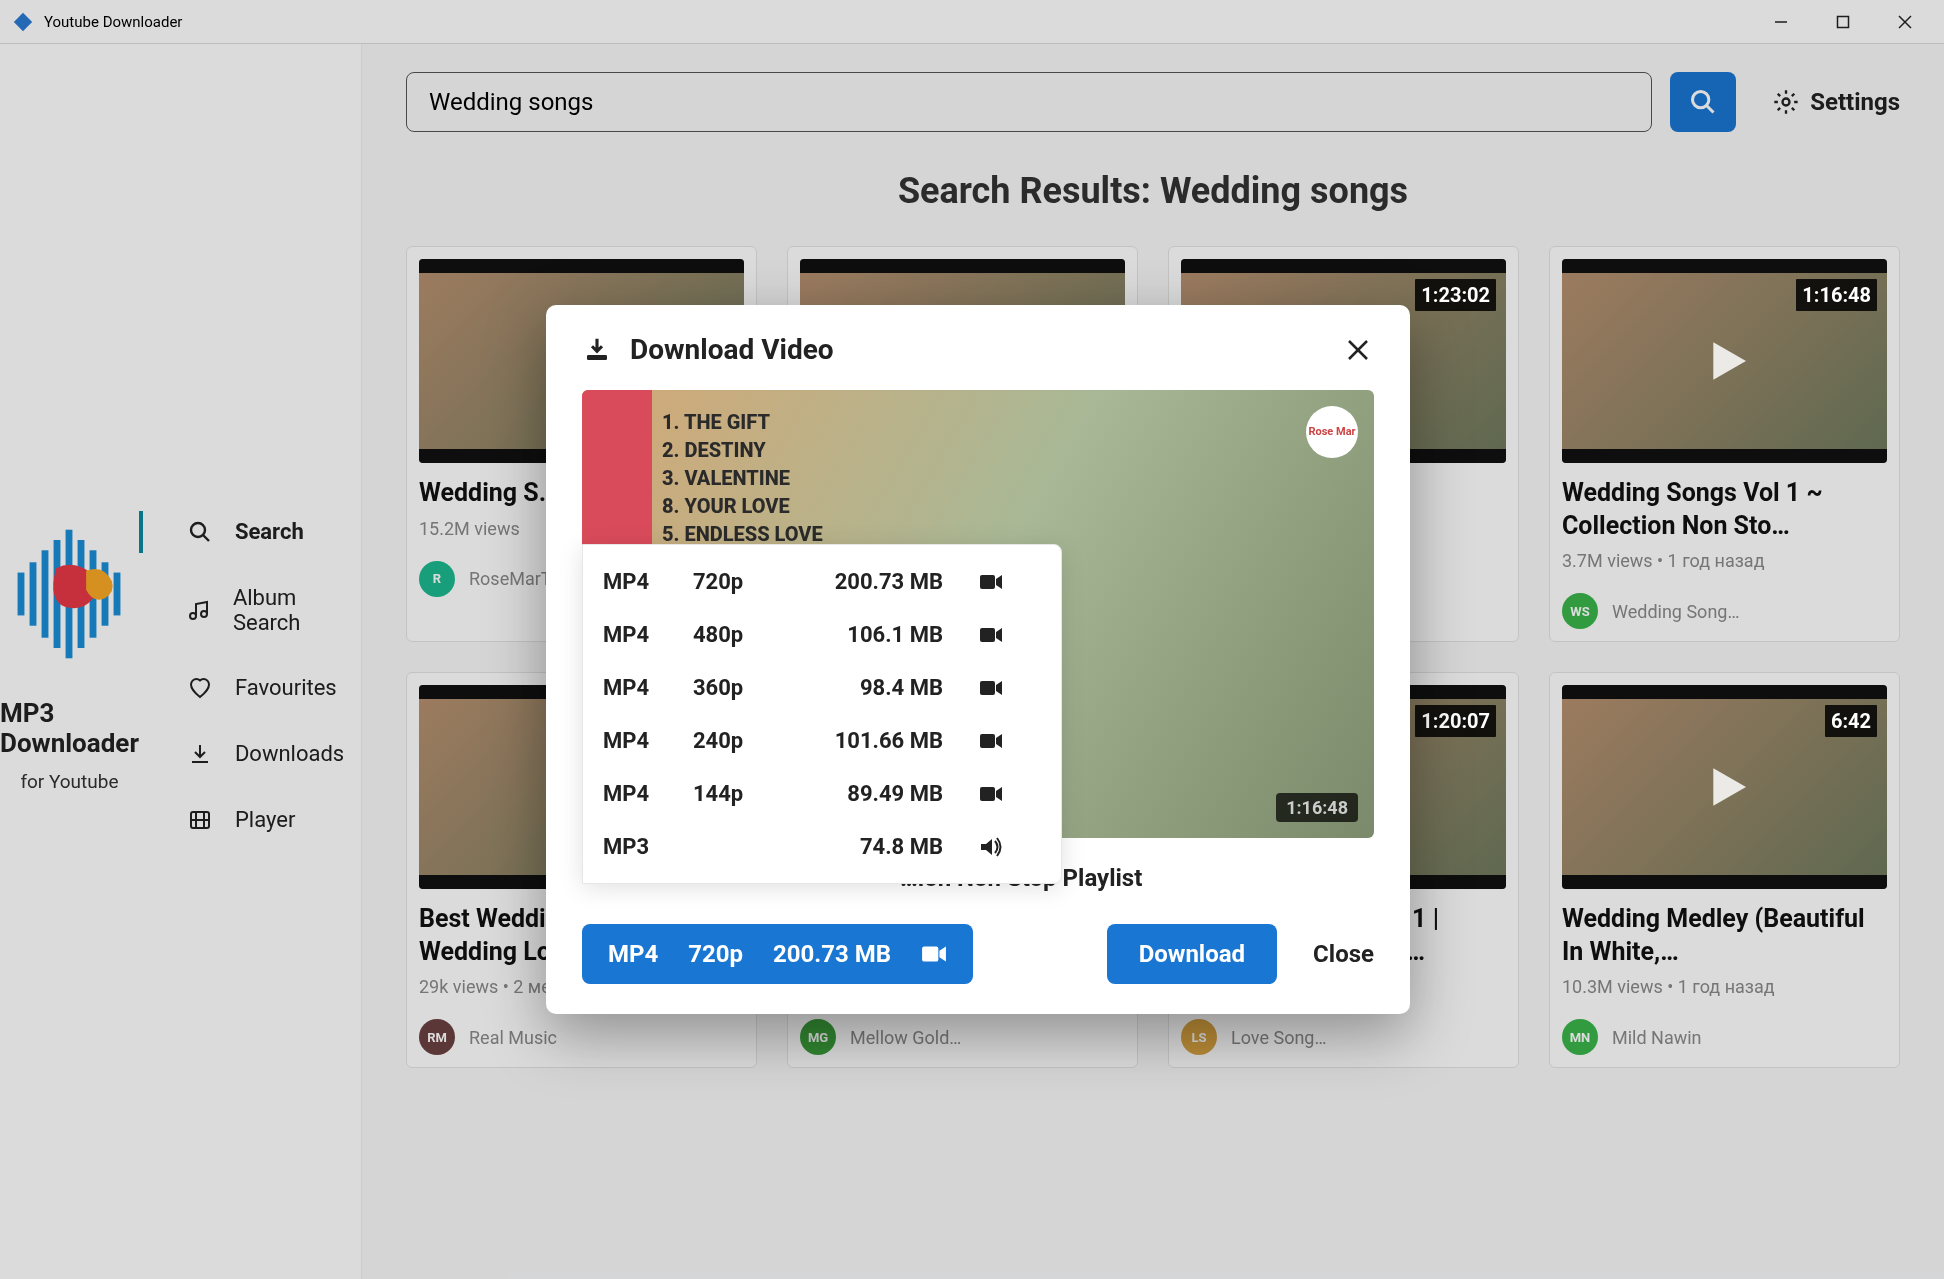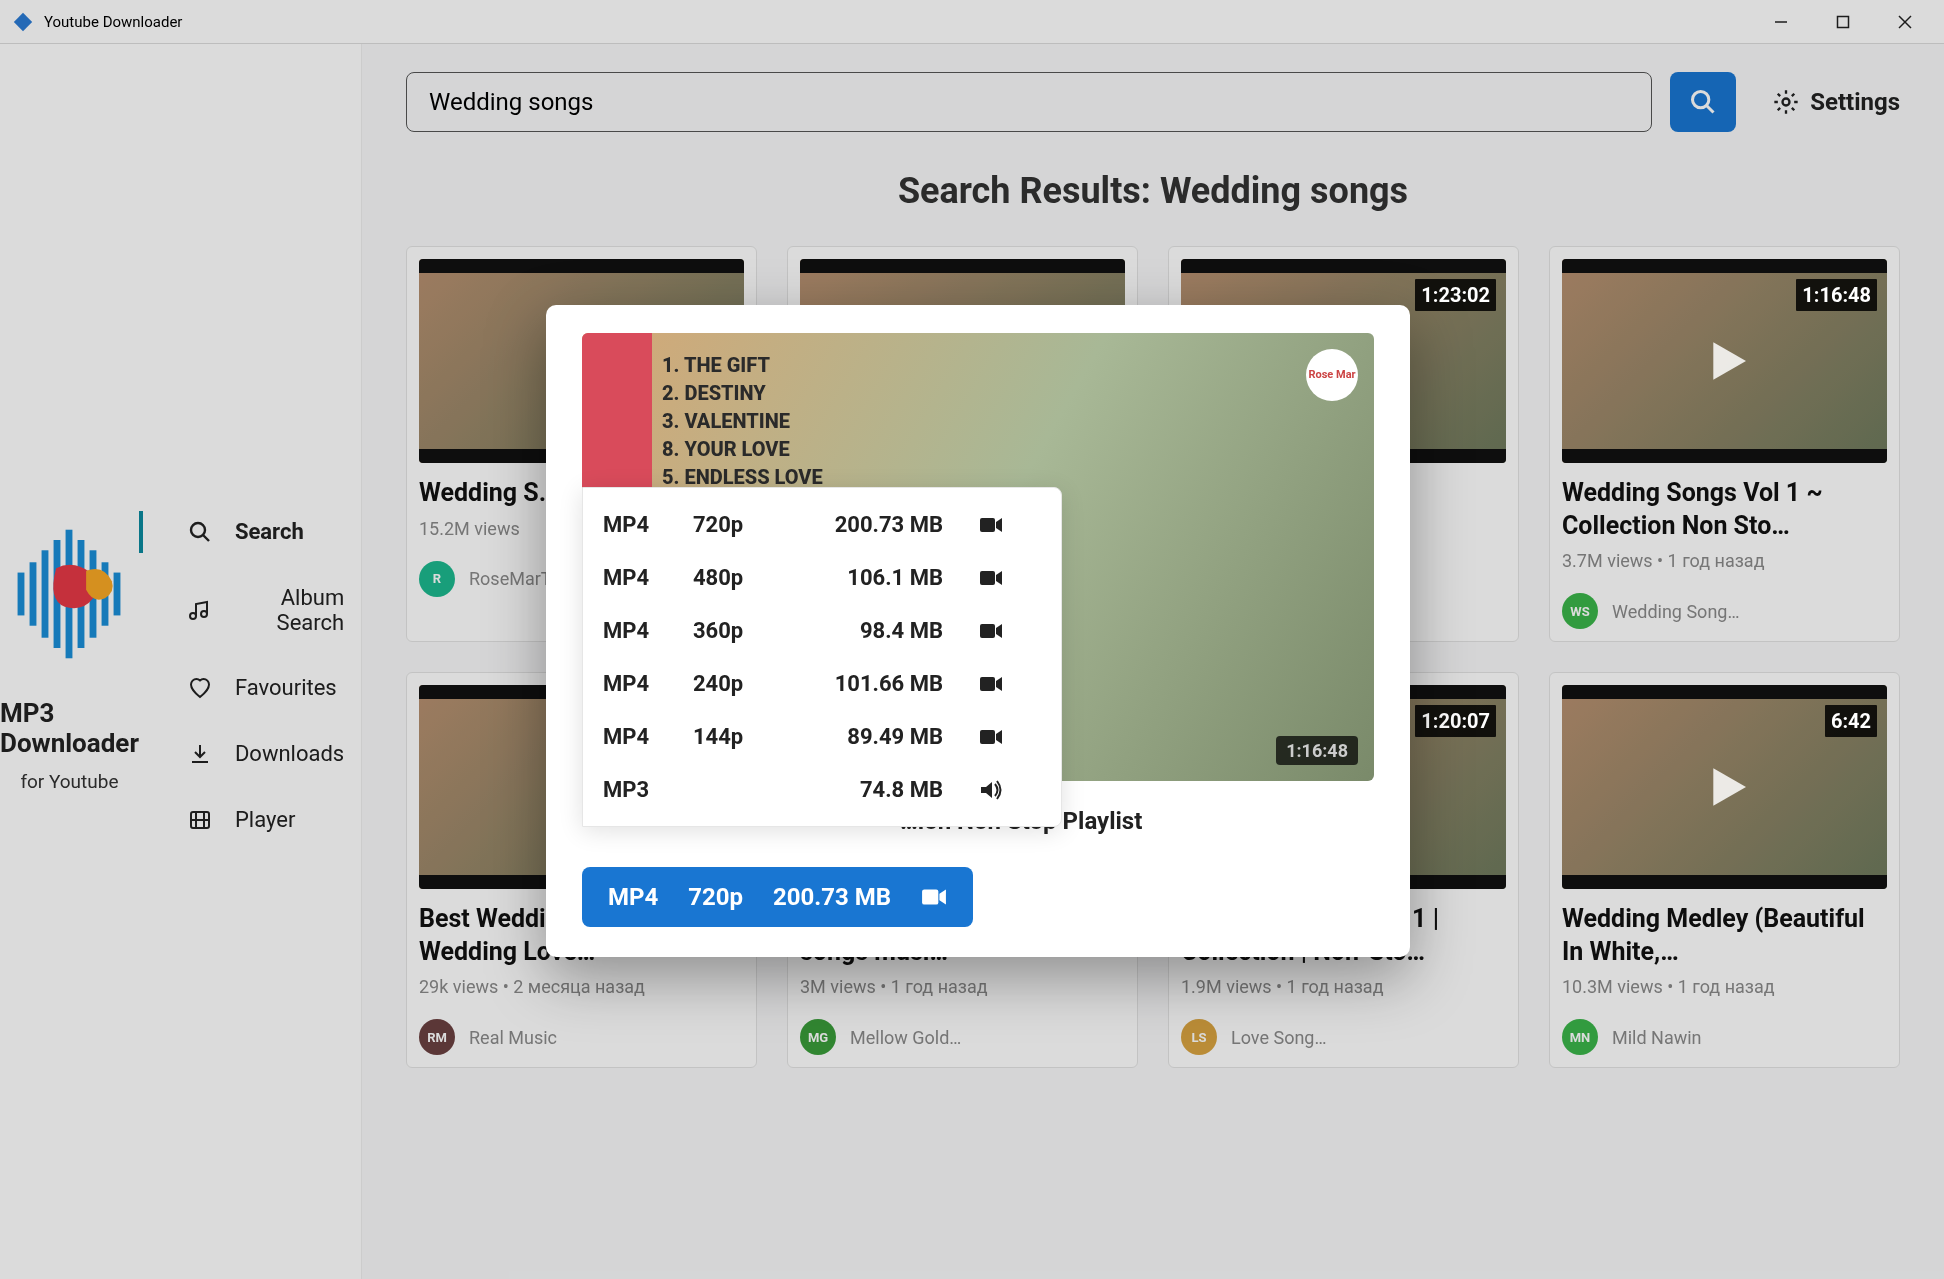--- a/index.html
+++ b/index.html
@@ -15,21 +15,21 @@
 
 
 .app { display: flex; height: calc(100% - 44px); }
 .sidebar { width: 362px; background: #fff; border-right: 1px solid #eee; display: flex; flex-direction: row; align-items: center; padding-top: 28px; }
 .logo-area { display: flex; flex-direction: column; align-items: center; margin-bottom: 54px; }
 .logo-img { width: 120px; height: 180px; margin-bottom: 14px; display:flex; align-items:center; justify-content:center; }
 .logo-title { font-size: 26px; font-weight: 700; color: #222; }
 .logo-sub { font-size: 19px; color: #333; margin-top: 12px; }
 
 .nav { width: 100%; }
-.nav-item { display: flex; align-items: center; gap: 22px; padding: 20px 48px; font-size: 22px; color: #222; cursor: pointer; position: relative; text-align: right; }
+.nav-item { display: flex; align-items: center; gap: 22px; padding: 20px 48px; font-size: 22px; color: #222; cursor: pointer; position: relative; }
 .nav-item.active { font-weight: 700; }
 .nav-item.active::before { content:""; position:absolute; left:0; top:12px; bottom:12px; width:4px; background:#0b8a9f; }
 .nav-icon { width: 26px; height: 26px; display:flex; align-items:center; justify-content:center; }
 
 .content { flex: 1; background: #f8f9fa; padding: 28px 44px; overflow: auto; position: relative; }
 .topbar { display: flex; align-items: center; gap: 18px; margin-bottom: 38px; }
 .search-input { flex: 1; height: 60px; border: 1.5px solid #555; border-radius: 8px; padding: 4px 22px; font-size: 24px; background: transparent; }
 .search-btn { width: 66px; height: 60px; background: #1976d2; border-radius: 8px; display:flex; align-items:center; justify-content:center; cursor:pointer; }
 .settings-link { display:flex; align-items:center; gap:10px; font-size:24px; font-weight:700; color:#222; margin-left: 18px; cursor:pointer; }
 
@@ -324,20 +324,37 @@
     </div>
         </div>
       </div>
   </main>
 
   <div class="dim" style="position:absolute; top:0; left:0; right:0; bottom:0;"></div>
 
 </div>
 
 <div class="modal">
+  <div class="modal-header">
+    <div class="modal-title-wrap">
+      <span>
+          <svg width="30" height="30" viewBox="0 0 24 24" fill="#222">
+            <path d="M12 3 L12 13 M8 9 L12 13 L16 9" stroke="#222" stroke-width="2.5" fill="none"></path>
+            <rect x="4" y="16" width="16" height="4" rx="1"></rect>
+          </svg>
+        </span>
+      <span class="modal-title">Download Video</span>
+    </div>
+    <span class="modal-close">
+        <svg width="24" height="24">
+          <line x1="3" y1="3" x2="21" y2="21" stroke="#222" stroke-width="2.5"></line>
+          <line x1="21" y1="3" x2="3" y2="21" stroke="#222" stroke-width="2.5"></line>
+        </svg>
+      </span>
+  </div>
 
   <div class="modal-body">
     <div class="modal-thumb">
       <div class="thumb-left-strip">
           <span>SONGS</span>
         </div>
       <div class="tracklist" id="tracklist">
           <div>1. THE GIFT</div>
           <div>2. DESTINY</div>
           <div>3. VALENTINE</div>
@@ -429,14 +446,18 @@
       <span>MP4</span>
       <span>720p</span>
       <span>200.73 MB</span>
       <span>
           <svg width="26" height="20" viewBox="0 0 24 18" fill="#fff">
             <rect x="1" y="2" width="15" height="14" rx="2"></rect>
             <polygon points="17,6 23,2 23,16 17,12"></polygon>
           </svg>
         </span>
     </div>
+    <div class="action-right">
+      <div class="download-btn">Download</div>
+      <div class="close-btn">Close</div>
+    </div>
   </div>
 </div>
 
 </body></html>

